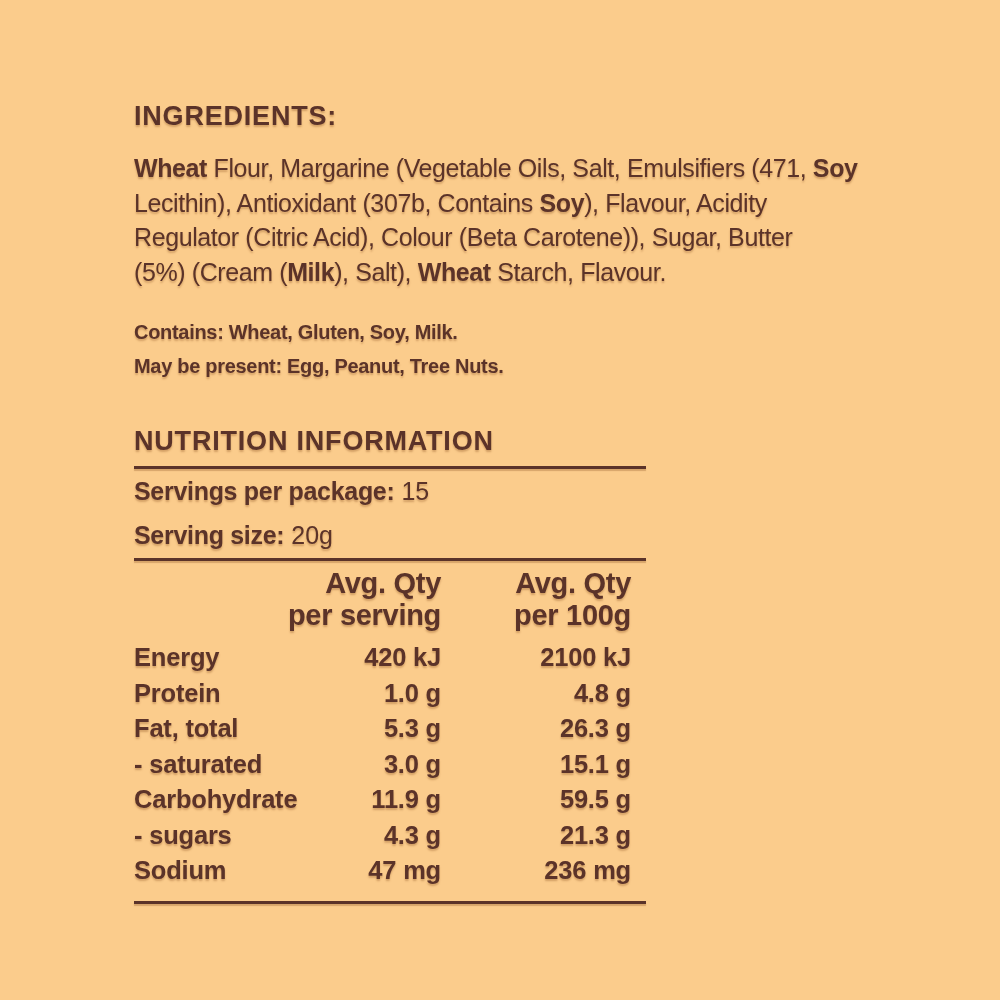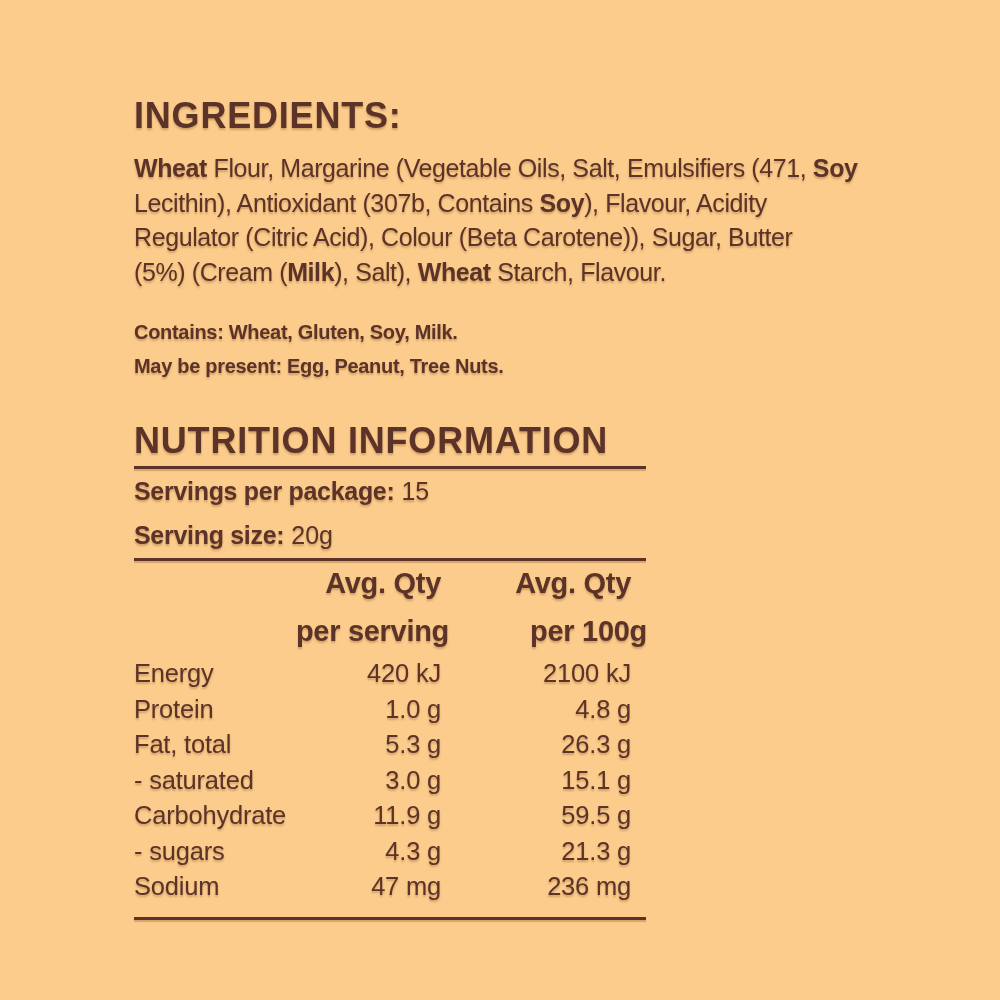--- a/index.html
+++ b/index.html
@@ -16,21 +16,21 @@
     overflow:hidden;
   }
   .label{
     position:absolute;
     left:134px;
     top:102px;
     width:790px;
     text-shadow:0 2px 2px rgba(150,92,42,0.40);
   }
   .section-heading{
-    font-size:36px;
+    font-size:27px;
     font-weight:700;
     letter-spacing:0.8px;
     line-height:28px;
     white-space:nowrap;
   }
   .ing-par{
     margin-top:21px;
     font-size:25px;
     letter-spacing:-0.4px;
     line-height:34.5px;
@@ -82,20 +82,21 @@
   .tbody{margin-top:9px;}
   .trow{
     display:grid;
     grid-template-columns:150px 157px 205px;
     height:35.5px;
   }
   .trow .tcell{
     font-size:25.5px;
     line-height:35.5px;
     letter-spacing:-0.2px;
+    font-weight:bold;
   }
 </style>
 </head>
 <body>
 
 <div class="label">
 
   <div class="section-heading">INGREDIENTS:</div>
 
   <div class="ing-par">
@@ -126,21 +127,21 @@
       <span>20g</span>
     </div>
 
     <div class="rule rule-2"></div>
 
     <div class="tgrid thead">
       <div class="tcell c0"></div>
       <div class="tcell c1">Avg. Qty</div>
       <div class="tcell c2">Avg. Qty</div>
     </div>
-    <div class="tgrid thead" style="margin-top:16px;gap:8px;">
+    <div class="tgrid thead" style="margin-top:0;">
       <div class="tcell c0"></div>
       <div class="tcell c1">per serving</div>
       <div class="tcell c2">per 100g</div>
     </div>
 
     <div class="tbody">
         <div class="trow">
           <div class="tcell c0">Energy</div>
           <div class="tcell c1">420 kJ</div>
           <div class="tcell c2">2100 kJ</div>

